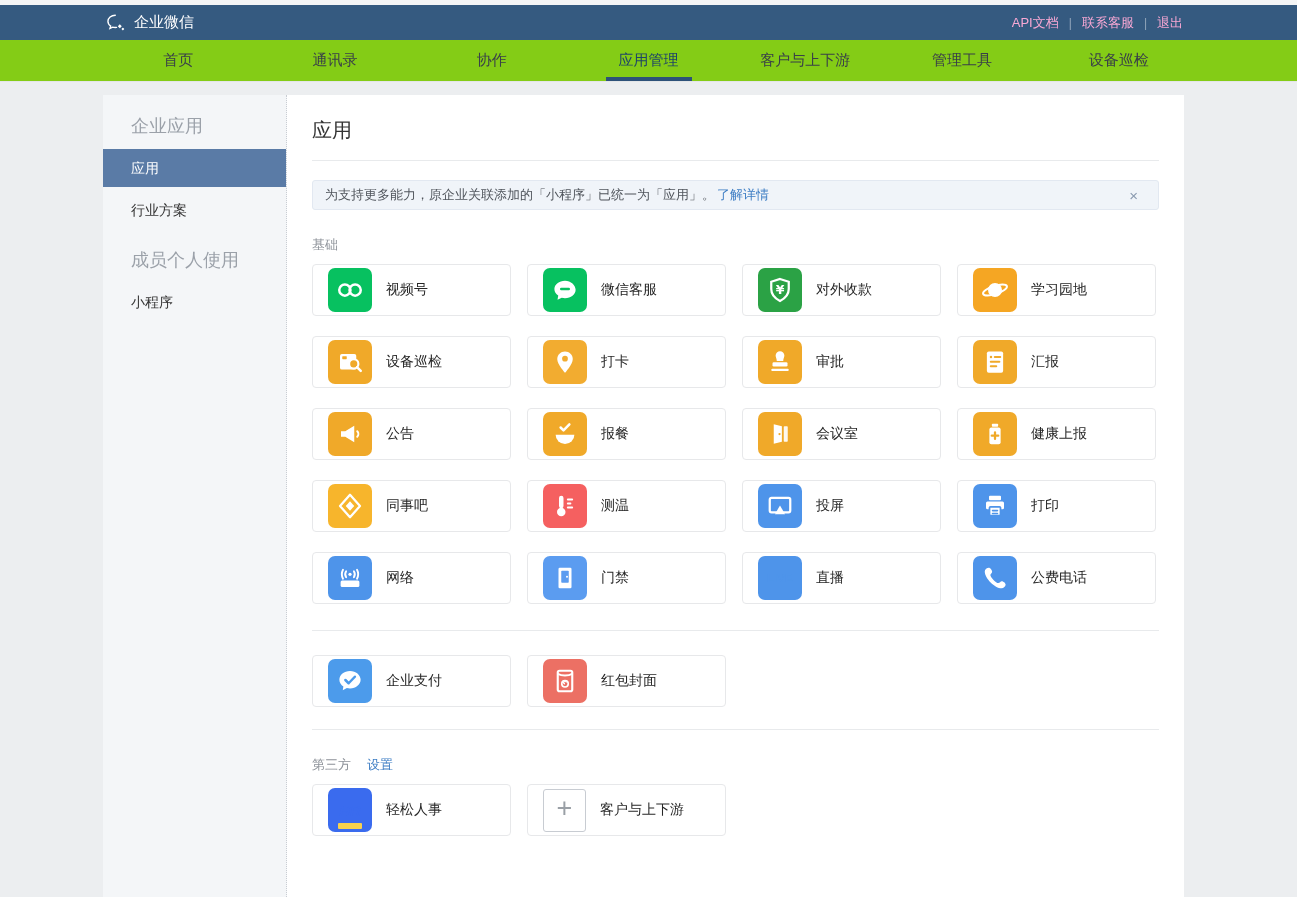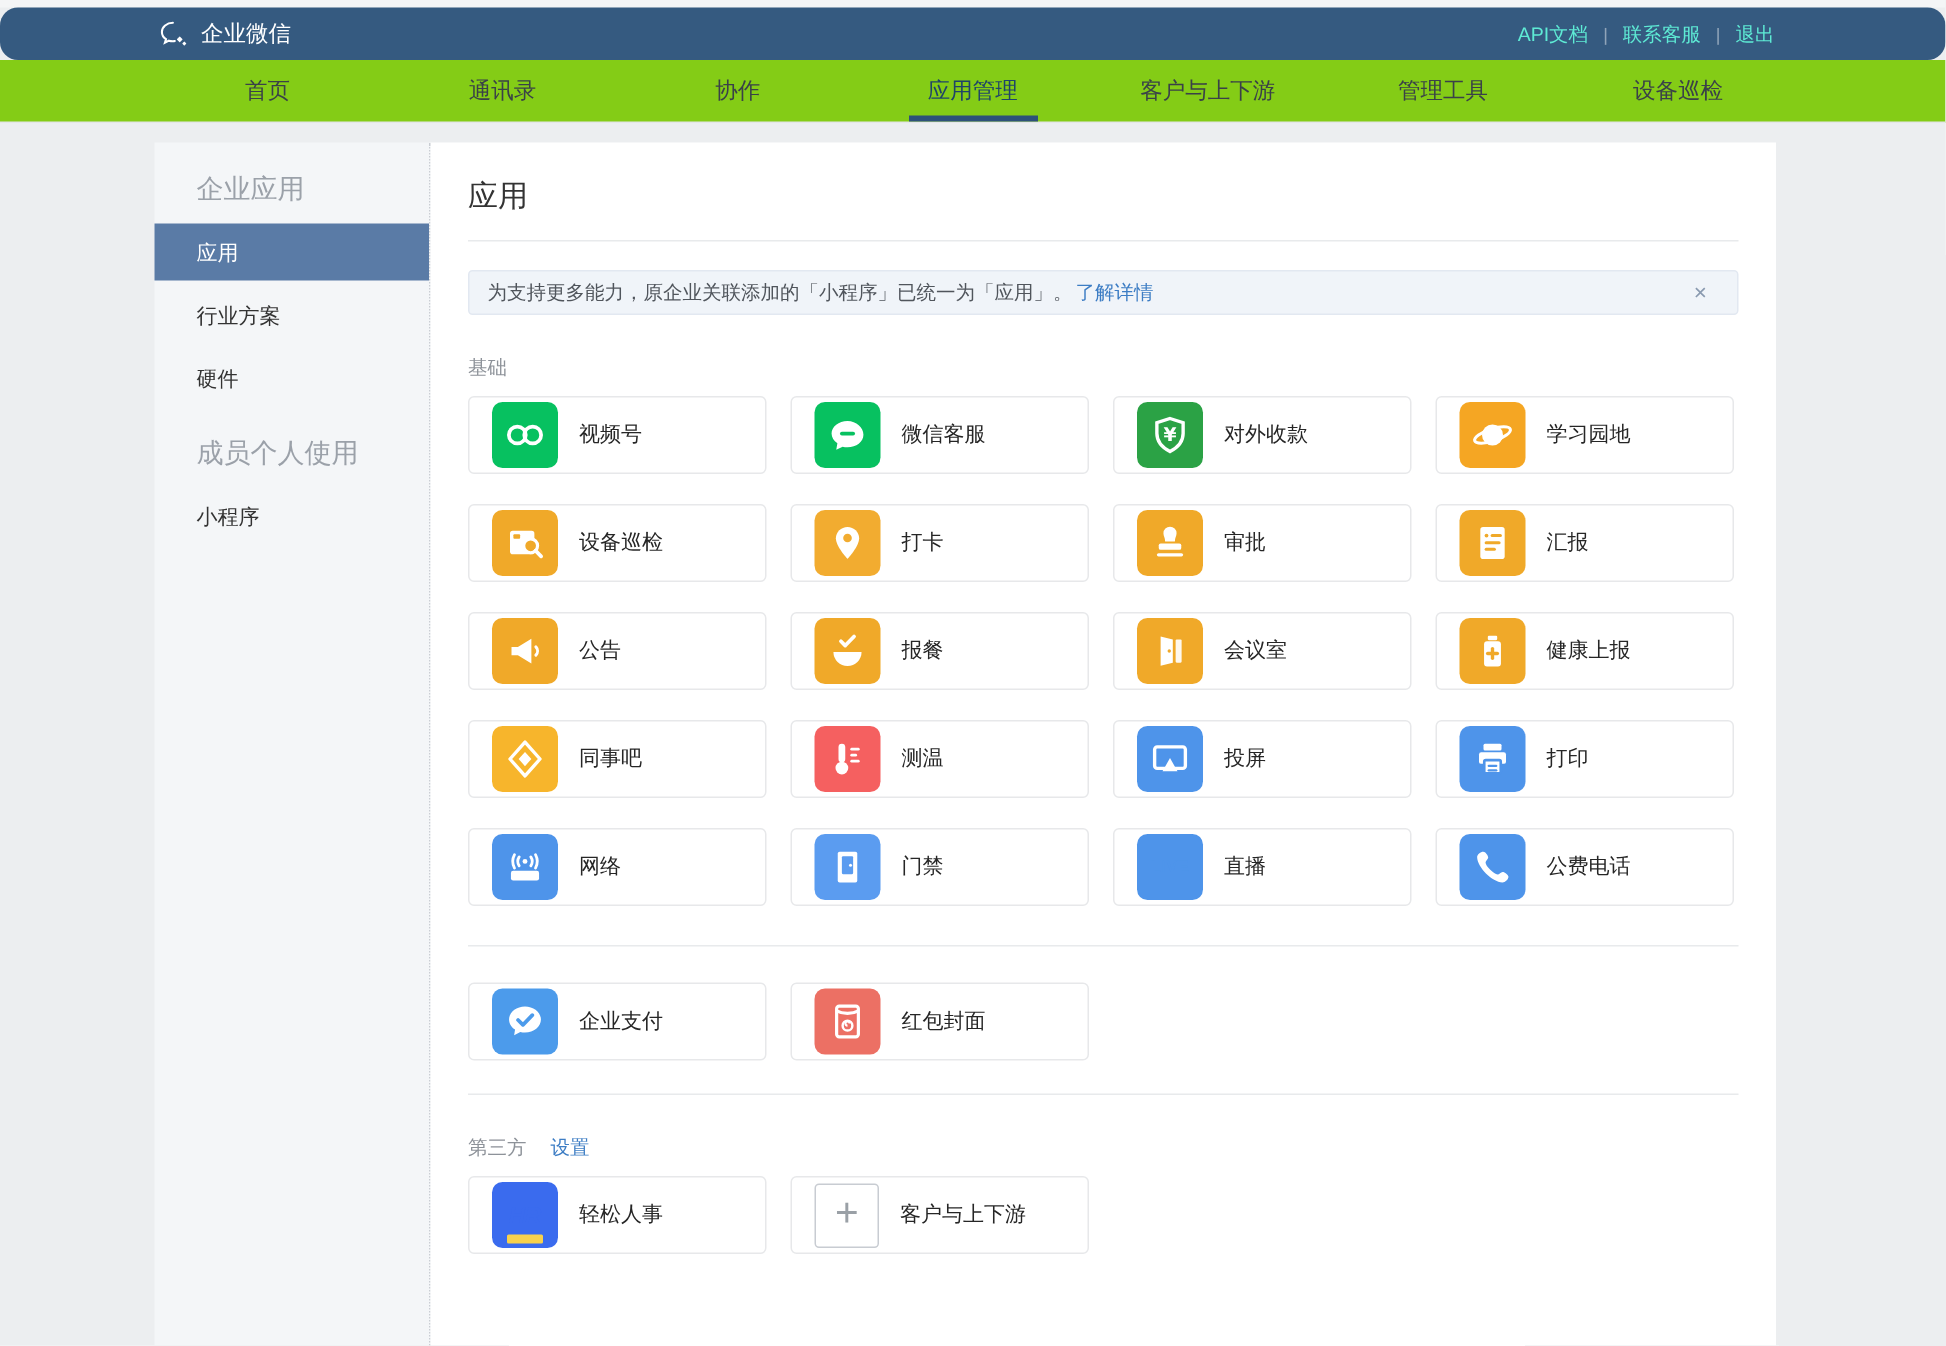--- a/index.html
+++ b/index.html
@@ -3,25 +3,25 @@
 <meta charset="utf-8">
 <style>
   * { margin:0; padding:0; box-sizing:border-box; }
   html,body { width:1297px; height:897px; overflow:hidden;
     font-family:"Liberation Sans","DejaVu Sans",sans-serif; background:#eceef0; }
 
   .top-strip { height:5px; background:#f4f5f6; }
 
   
   .topbar { height:35px; background:var(--c-topbar,#355a80); display:flex;
-    align-items:center; justify-content:space-between; padding:0 114px 0 105px; color:#fff;border-radius:12px; }
+    align-items:center; justify-content:space-between; padding:0 114px 0 105px; color:#fff; }
   .brand { display:flex; align-items:center; gap:7px; font-size:15px; color:#fff; }
   .brand svg { width:22px; height:22px; display:block; }
   .topbar-links { display:flex; align-items:center; font-size:13px; color:#e9eef4; }
-  .tb-link { color:#5eead4; text-decoration:none; cursor:pointer; }
+  .tb-link { color:#f9a8d4; text-decoration:none; cursor:pointer; }
   .tb-sep { color:rgba(255,255,255,.45); margin:0 10px; font-size:12px; }
 
   
   .navbar { height:42px; background:#84cc16; border-bottom:1px solid #e4e6e8; }
   .nav-tabs { height:100%; display:flex; margin:0 100px; }
   .nav-tab { flex:1; display:flex; align-items:center; justify-content:center;
     font-size:15px; color:#3a4148; cursor:pointer; position:relative; }
   .nav-tab.active { color:#1f4469; }
   .nav-underline { position:absolute; bottom:0; left:50%; transform:translateX(-50%);
     width:86px; height:4px; background:var(--c-underline,#2d5179); }
@@ -115,21 +115,20 @@
       </div>
     </div>
 </div>
 
 <div class="content">
   <aside class="sidebar" id="sidebar">
       <div class="side-group">
         <div class="side-header">企业应用</div>
         <div class="side-item active">应用</div>
         <div class="side-item">行业方案</div>
-        <div class="side-item">硬件</div>
       </div>
       <div class="side-group">
         <div class="side-header">成员个人使用</div>
         <div class="side-item">小程序</div>
       </div>
     </aside>
   <main class="main">
     <h1 class="page-title">应用</h1>
     <div class="title-divider"></div>
     <div class="notice">

